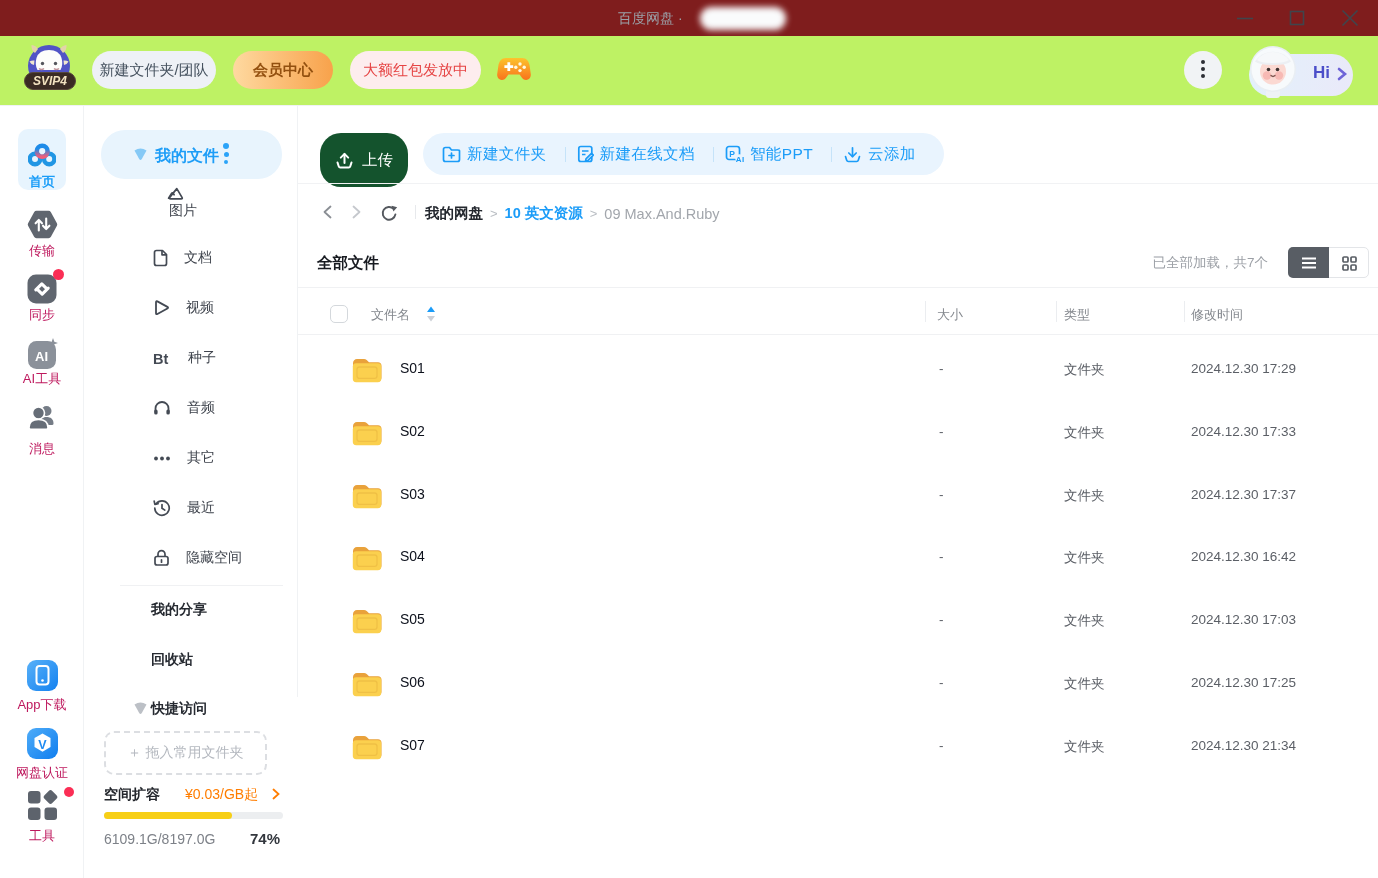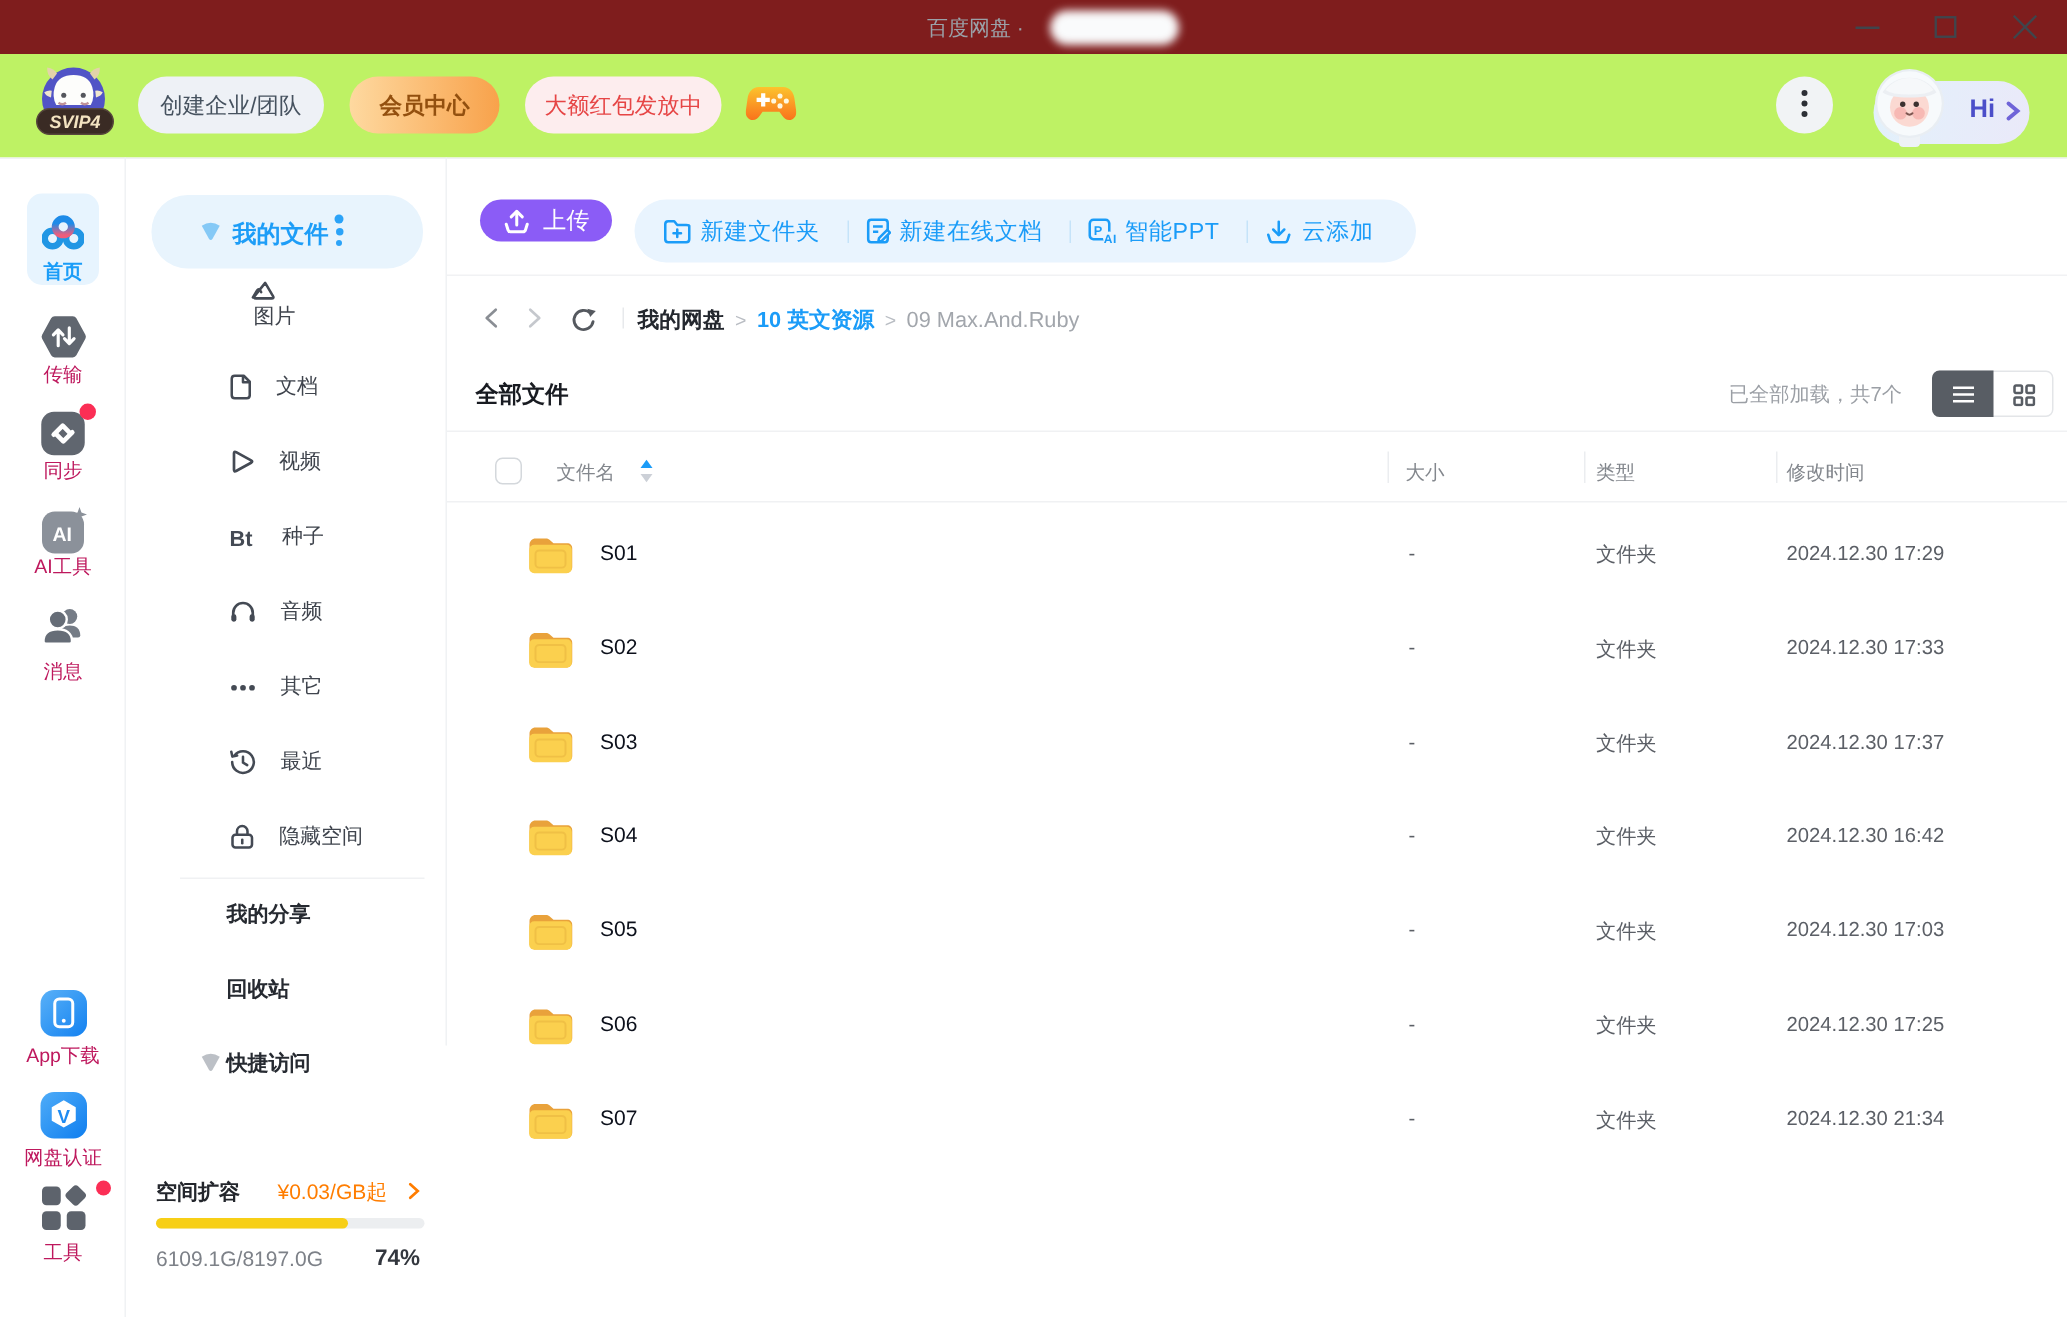--- a/index.html
+++ b/index.html
@@ -63,21 +63,21 @@
     <path d="M11 17 q-4-3-3.5-8 q4.5.5 6.5 4 z" fill="#e3d3a9"></path>
     <path d="M39 17 q4-3 3.5-8 q-4.5.5-6.5 4 z" fill="#e3d3a9"></path>
     <path d="M10 29 q-3.5-1-4.5-3.5 q2.5-1.5 5-1 z" fill="#f0e6ce"></path>
     <path d="M40 29 q3.5-1 4.5-3.5 q-2.5-1.5-5-1 z" fill="#f0e6ce"></path>
     <path d="M25 14 q10 0 12.5 8 q2 6.5-1 12 h-23 q-3-5.5-1-12 q2.5-8 12.5-8 z" fill="#fdfdfb"></path>
     <circle cx="18.5" cy="27.5" r="1.7" fill="#54565c"></circle>
     <circle cx="31.5" cy="27.5" r="1.7" fill="#54565c"></circle>
     <path d="M15 32.5 q2.5 2 5 0 M30 32.5 q2.5 2 5 0" stroke="#c09298" stroke-width="1.5" fill="none"></path>
   </svg>
   <rect class="abs" style="left:24px;top:36px;width:52px;height:18px;border-radius:9px;background:#3a2b24;border:1px solid #57473c;color:#f3e3c1;font-size:12px;font-weight:bold;font-style:italic;text-align:center;line-height:16px;">SVIP4</rect>
-  <div class="pill" id="btn-team">创建企业/团队</div>
+  <div class="pill" id="btn-team">新建文件夹/团队</div>
   <div class="pill" id="btn-vip">会员中心</div>
   <div class="pill" id="btn-red">大额红包发放中</div>
 
   <svg class="abs" style="left:497px;top:19px" width="34" height="28" viewBox="0 0 34 28">
     <defs>
         <linearGradient id="gp" x1="0" y1="0" x2="0" y2="1">
       <stop offset="0" stop-color="#fcc32d"></stop>
           <stop offset="1" stop-color="#f9731c"></stop>
         </linearGradient>
       </defs>
@@ -270,34 +270,36 @@
     </svg>
       <span>隐藏空间</span>
     </div>
   <div class="abs" style="left:36px;top:480px;width:163px;height:1px;background:#f0f1f3;"></div>
   <div class="bold-item" style="top:496px;">我的分享</div>
   <div class="bold-item" style="top:546px;">回收站</div>
   <svg class="abs" style="left:49px;top:597px" width="15" height="13" viewBox="0 0 15 13">
     <path d="M1.5 2.5 Q7.5 -1.5 13.5 2.5 L8.8 11 q-1.3 2-2.6 0 z" fill="#bcc0c6"></path>
   </svg>
   <div class="bold-item" style="left:67px;top:595px;">快捷访问</div>
+  <div class="abs" style="left:20px;top:626px;width:163px;height:44px;border-radius:10px;border:2px dashed #dcdee2;
+       display:flex;align-items:center;justify-content:center;font-size:14px;color:#b4b8bf;">＋ 拖入常用文件夹</div>
   <div class="abs" style="left:20px;top:681px;font-size:14px;font-weight:bold;color:#23262c;">空间扩容</div>
   <div class="abs" style="left:101px;top:681px;font-size:14px;color:#ff7d00;">¥0.03/GB起</div>
   <svg class="abs" style="left:186px;top:682px" width="12" height="14" viewBox="0 0 12 14" fill="none" stroke="#ff7d00" stroke-width="1.8" stroke-linecap="round">
       <path d="M3.5 2.5 l5 4.5 -5 4.5"></path>
     </svg>
   <div class="abs" style="left:20px;top:707px;width:179px;height:7px;border-radius:4px;background:#eceef0;">
     <div style="width:128px;height:7px;border-radius:4px;background:#f7cf16;"></div>
   </div>
   <div class="abs" style="left:20px;top:726px;font-size:14px;color:#7d8188;">6109.1G/8197.0G</div>
   <div class="abs" style="left:166px;top:725px;font-size:15px;font-weight:bold;color:#33373e;">74%</div>
 </div>
 <div id="content">
 
-  <div class="abs" style="left:22px;top:28px;width:88px;height:28px;border-radius:21px;background:#8b5cf6;display:flex;align-items:center;justify-content:center;">
+  <div class="abs" style="left:22px;top:28px;width:88px;height:54px;border-radius:21px;background:#14532d;display:flex;align-items:center;justify-content:center;">
     <svg width="19" height="19" viewBox="0 0 19 19" fill="none" stroke="#fff" stroke-width="2" stroke-linecap="round" stroke-linejoin="round">
       <path d="M9.5 12 V3.2"></path>
         <path d="M5.8 6.6 L9.5 2.9 l3.7 3.7"></path>
       <path d="M2.5 11.5 l1.2 3.8 q.4 1.2 1.6 1.2 h8.4 q1.2 0 1.6-1.2 l1.2-3.8"></path>
     </svg>
     <span style="margin-left:8px;font-size:15.5px;color:#fff;">上传</span>
   </div>
   <div class="abs" style="left:125px;top:28px;width:521px;height:42px;border-radius:21px;background:#e9f4fe;display:flex;align-items:center;color:#1b9cf8;font-size:15.5px;letter-spacing:0.4px;">
     <svg style="margin-left:19px" width="19" height="18" viewBox="0 0 19 18" fill="none" stroke="#1b9cf8" stroke-width="1.7" stroke-linejoin="round">
       <path d="M1.5 4.5 q0-2 2-2 h4 l2 2.5 h6 q2 0 2 .5 v9 q0 2-2 2 h-12 q-2 0-2-2 z"></path>

